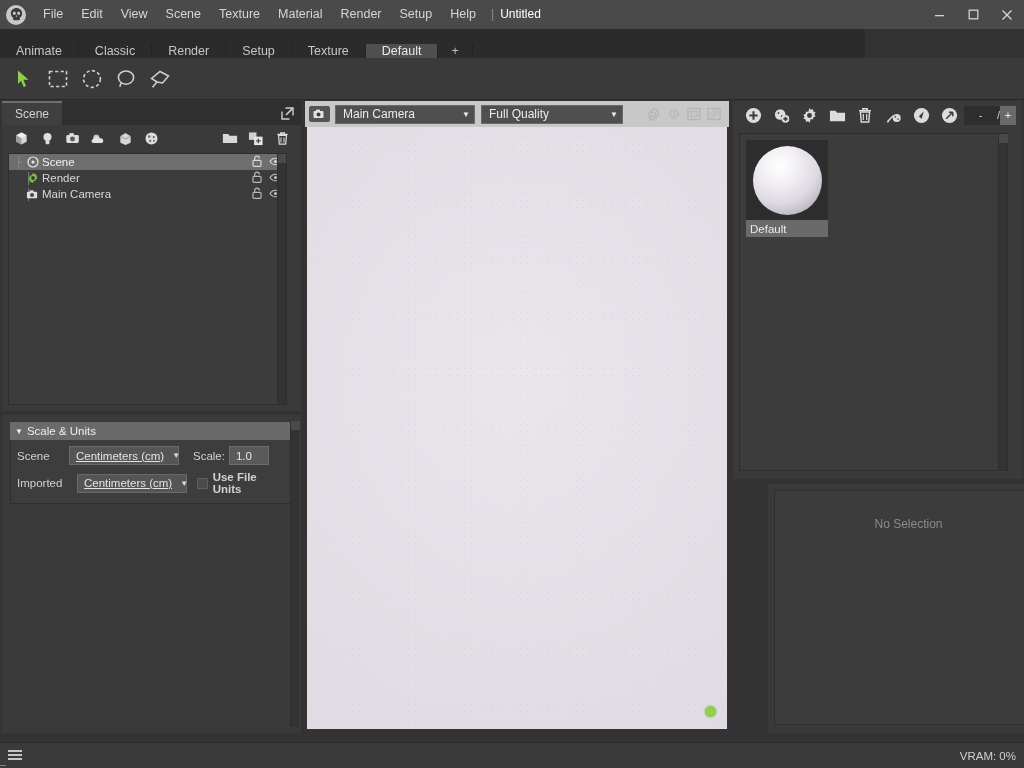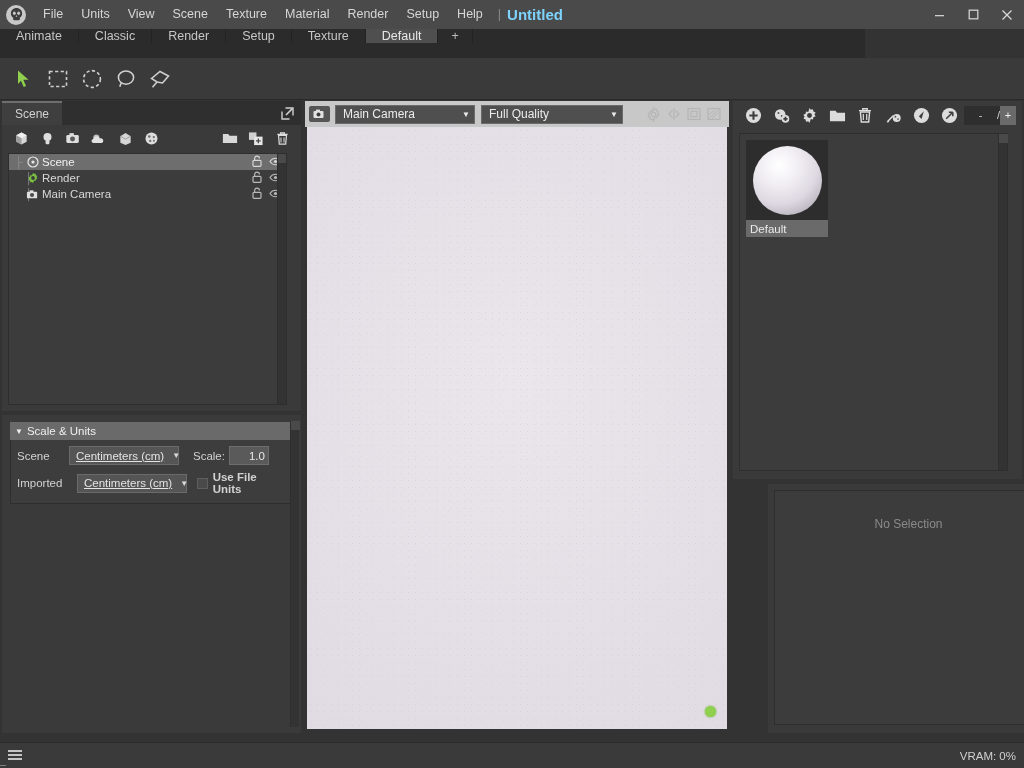--- a/index.html
+++ b/index.html
@@ -26,32 +26,32 @@
     display: flex; align-items: center; justify-content: center;
     flex: 0 0 auto;
   }
   .logo svg { display: block; }
   .menu-item {
     padding: 0 9px; height: 29px; line-height: 29px;
     color: #d6d6d6; font-size: 12.5px; white-space: nowrap;
     cursor: default;
   }
   .menu-sep { color: #8a8a8a; padding: 0 6px; line-height: 29px; font-size: 12.5px; }
-  .doc-title { color: #7dd3fc; font-size: 15px; line-height: 29px; font-weight: bold; }
+  .doc-title { color: #ffffff; font-size: 12px; line-height: 29px; }
   .win-ctrls { margin-left: auto; display: flex; height: 29px; }
   .win-btn {
     width: 34px; height: 29px; display: flex; align-items: center; justify-content: center;
     color: #d0d0d0;
   }
 
   
   .tabbar {
     position: absolute; left: 0; top: 29px; width: 865px; height: 29px;
     background: #2b2b2b;
-    display: flex; align-items: flex-start;
+    display: flex; align-items: flex-end;
   }
   .ws-tab {
     padding: 0 16px; display: flex; align-items: center;
     font-size: 12.5px; color: #c6c6c6; cursor: default;
     border-right: 1px solid #232323;
   }
   .ws-tab.active { background: #4f4f4f; color: #e8e8e8; }
   .ws-tab.plus { padding: 0 13px; color: #bdbdbd; }
 
   
@@ -129,21 +129,21 @@
   .frm-lbl { font-size: 11.5px; color: #d2d2d2; }
   .combo {
     background: #555555; border: 1px solid #6a6a6a; height: 19px;
     display: flex; align-items: center; padding: 0 4px 0 6px;
     font-size: 11.5px; color: #e4e4e4; position: relative;
   }
   .combo .cv { flex: 1; white-space: nowrap; text-decoration: underline; }
   .combo .car { margin-left: 8px; font-size: 8px; color: #dcdcdc; }
   .numfield {
     background: #5a5a5a; border: 1px solid #6d6d6d; height: 19px; width: 40px;
-    display: flex; align-items: center; padding-left: 19px;
+    display: flex; align-items: center; padding-left: 6px;
     font-size: 11.5px; color: #e8e8e8;
   }
   .chk { width: 11px; height: 11px; background: #4a4a4a; border: 1px solid #5e5e5e; margin-right: 5px; }
 
   
   .viewport-wrap {
     position: absolute; left: 305px; top: 101px; width: 424px; height: 638px;
     background: #333333;
   }
   .vp-header {
@@ -248,21 +248,21 @@
     <div class="logo">
       <svg width="15" height="15" viewBox="0 0 16 16">
         <path d="M8 1C4.6 1 2 3.5 2 6.8c0 2 1 3.6 2.4 4.5V13c0 .6.5 1 1.1 1h5c.6 0 1.1-.4 1.1-1v-1.7C13 10.4 14 8.8 14 6.8 14 3.5 11.4 1 8 1z" fill="#3c3c3c"></path>
         <ellipse cx="5.7" cy="6.6" rx="1.5" ry="1.9" fill="#c8c8c8"></ellipse>
         <ellipse cx="10.3" cy="6.6" rx="1.5" ry="1.9" fill="#c8c8c8"></ellipse>
         <path d="M8 8.6l-.9 1.8h1.8L8 8.6z" fill="#c8c8c8"></path>
       </svg>
     </div>
 
     <div class="menu-item">File</div>
-    <div class="menu-item">Units</div>
+    <div class="menu-item">Edit</div>
     <div class="menu-item">View</div>
     <div class="menu-item">Scene</div>
     <div class="menu-item">Texture</div>
     <div class="menu-item">Material</div>
     <div class="menu-item">Render</div>
     <div class="menu-item">Setup</div>
     <div class="menu-item">Help</div>
     <div class="menu-sep">|</div>
     <div class="doc-title">Untitled</div>
 

